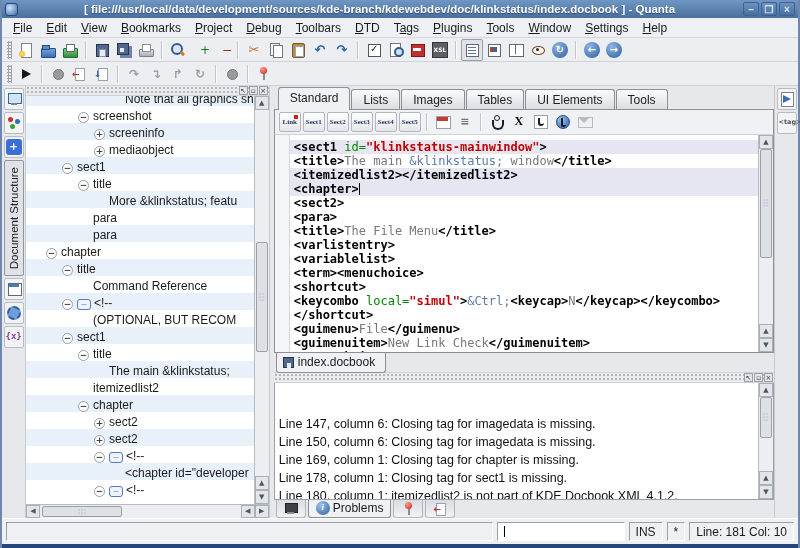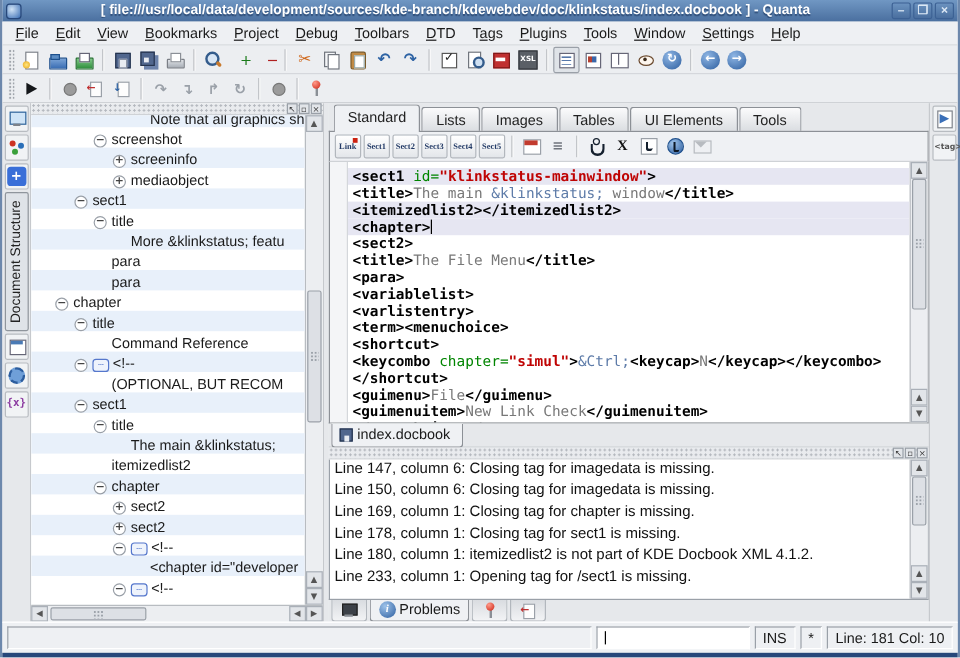--- a/index.html
+++ b/index.html
@@ -193,21 +193,21 @@
   .caret { display:inline-block; width:1.5px; height:12px; background:#000; vertical-align:-2px; }
 
   .doc-tab-row { height:20px; flex:0 0 20px; background:#e6e8eb; display:flex; align-items:flex-start; padding-left:2px; border-bottom:1px solid #cfd2d6;}
   .doc-tab { display:flex; align-items:center; gap:4px; padding:2px 10px 3px 6px; background:#eff1f4;
        border:1px solid #8c9096; border-top:none; border-radius:0 0 3px 3px; font-size:12px; }
   .ic-floppy-s { width:11px; height:11px; background:#51678e; border:1px solid #25344e; position:relative; display:inline-block; }
   .ic-floppy-s::after { content:""; position:absolute; left:3px; top:5px; width:4px; height:5px; background:#e8ecf2; }
 
   .problems-wrap { flex:1 1 auto; display:flex; flex-direction:column; min-height:0; }
   .problems-body { flex:1 1 auto; display:flex; background:#fff; border:1px solid #9aa0a8; border-top:none; min-height:0; }
-  .problems-list { flex:1 1 auto; overflow:hidden; padding:0 0 0 4px; }
+  .problems-list { flex:1 1 auto; overflow:hidden; padding:18px 0 0 4px;margin-top:16px; }
   .problem-line { height:18px; font-size:12.5px; white-space:nowrap; color:#111; }
   .problems-tabs { height:18px; flex:0 0 18px; display:flex; align-items:flex-start; background:#e6e8eb; padding-left:2px; }
   .p-tab { display:flex; align-items:center; gap:3px; padding:1px 7px 2px; border:1px solid #b2b7bd; border-top:none;
        border-radius:0 0 3px 3px; background:linear-gradient(#d9dce0,#f2f3f5); margin-right:2px; font-size:12px; }
   .p-tab.active { background:#eff1f4; border-color:#8c9096; }
   .ic-s { width:14px; height:14px; font-size:10px; line-height:14px; }
   .ic-info-blue { border-radius:50%; background:radial-gradient(circle at 35% 30%, #9ec3ea, #2c5d9e);
        color:#fff; font:bold italic 9px/13px "Liberation Serif",serif; }
   .ic-console::before { left:1px; top:2px; width:11px; height:8px; background:#3c4148; border:1px solid #222; }
   .ic-console::after { left:3px; top:11px; width:7px; height:2px; background:#8a8f96; }
@@ -575,27 +575,27 @@
         </div>
 
       <div class="code-wrap">
         <div class="fold-margin"></div>
         <div class="code-area" id="code-area">
             <div class="code-line hl"><span class="tok-tag">&lt;sect1 </span><span class="tok-attr">id=</span><span class="tok-str">"klinkstatus-mainwindow"</span><span class="tok-tag">&gt;</span></div>
             <div class="code-line"><span class="tok-tag">&lt;title&gt;</span><span class="tok-txt">The main </span><span class="tok-ent">&amp;klinkstatus;</span><span class="tok-txt"> window</span><span class="tok-tag">&lt;/title&gt;</span></div>
             <div class="code-line hl"><span class="tok-tag">&lt;itemizedlist2&gt;&lt;/itemizedlist2&gt;</span></div>
             <div class="code-line hl"><span class="tok-tag">&lt;chapter&gt;</span><span class="caret"></span></div>
             <div class="code-line"><span class="tok-tag">&lt;sect2&gt;</span></div>
+            <div class="code-line"><span class="tok-tag">&lt;para&gt;</span></div>
             <div class="code-line"><span class="tok-tag">&lt;title&gt;</span><span class="tok-txt">The File Menu</span><span class="tok-tag">&lt;/title&gt;</span></div>
-            <div class="code-line"><span class="tok-tag">&lt;para&gt;</span></div>
+            <div class="code-line"><span class="tok-tag">&lt;varlistentry&gt;</span></div>
             <div class="code-line"><span class="tok-tag">&lt;variablelist&gt;</span></div>
-            <div class="code-line"><span class="tok-tag">&lt;varlistentry&gt;</span></div>
             <div class="code-line"><span class="tok-tag">&lt;term&gt;&lt;menuchoice&gt;</span></div>
             <div class="code-line"><span class="tok-tag">&lt;shortcut&gt;</span></div>
-            <div class="code-line"><span class="tok-tag">&lt;keycombo </span><span class="tok-attr">chapter=</span><span class="tok-str">"simul"</span><span class="tok-tag">&gt;</span><span class="tok-ent">&amp;Ctrl;</span><span class="tok-tag">&lt;keycap&gt;</span><span class="tok-txt">N</span><span class="tok-tag">&lt;/keycap&gt;&lt;/keycombo&gt;</span></div>
+            <div class="code-line"><span class="tok-tag">&lt;keycombo </span><span class="tok-attr">local=</span><span class="tok-str">"simul"</span><span class="tok-tag">&gt;</span><span class="tok-ent">&amp;Ctrl;</span><span class="tok-tag">&lt;keycap&gt;</span><span class="tok-txt">N</span><span class="tok-tag">&lt;/keycap&gt;&lt;/keycombo&gt;</span></div>
             <div class="code-line"><span class="tok-tag">&lt;/shortcut&gt;</span></div>
             <div class="code-line"><span class="tok-tag">&lt;guimenu&gt;</span><span class="tok-txt">File</span><span class="tok-tag">&lt;/guimenu&gt;</span></div>
             <div class="code-line"><span class="tok-tag">&lt;guimenuitem&gt;</span><span class="tok-txt">New Link Check</span><span class="tok-tag">&lt;/guimenuitem&gt;</span></div>
             <div class="code-line"><span class="tok-tag">&lt;/menuchoice&gt;&lt;/term&gt;</span></div>
           </div>
         <div class="vscroll">
           <div class="sb-btn">▲</div>
           <div class="sb-track">
               <div class="sb-thumb" style="left:1px;right:1px;top:0;height:62%">
                 <span class="grip"></span>

